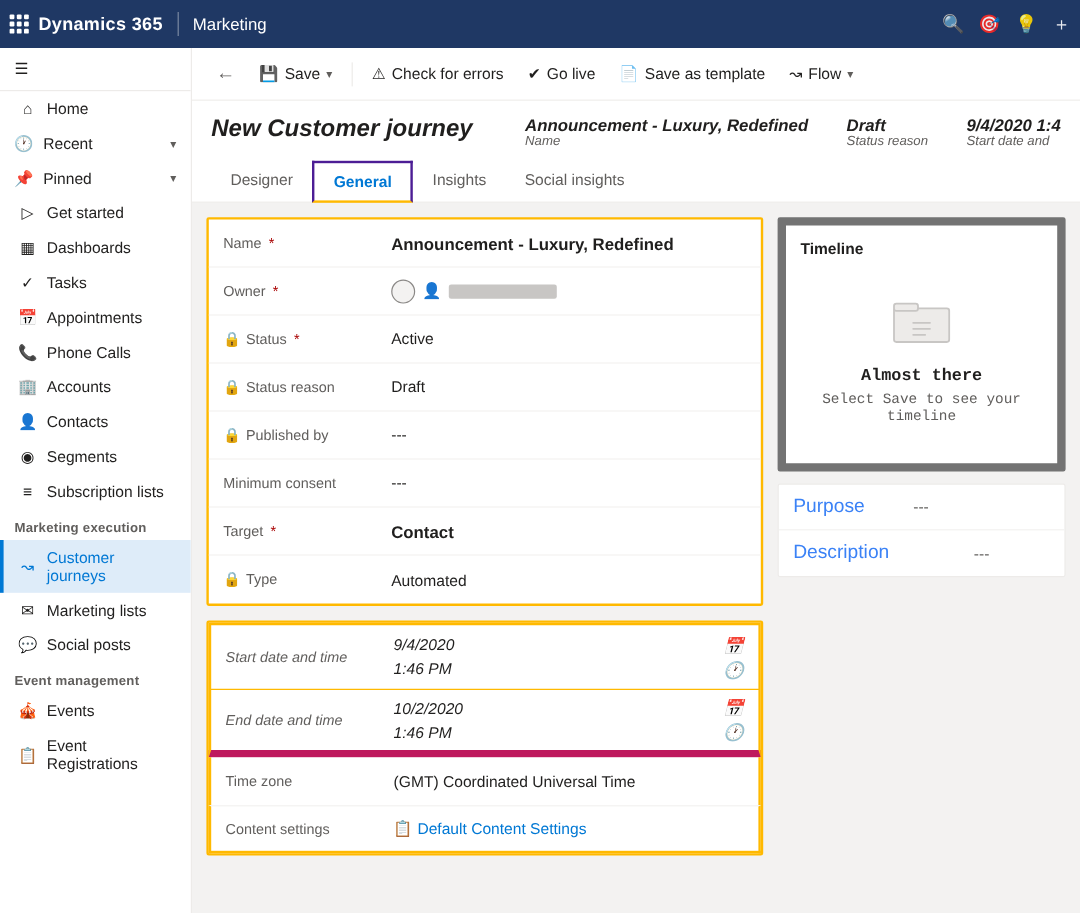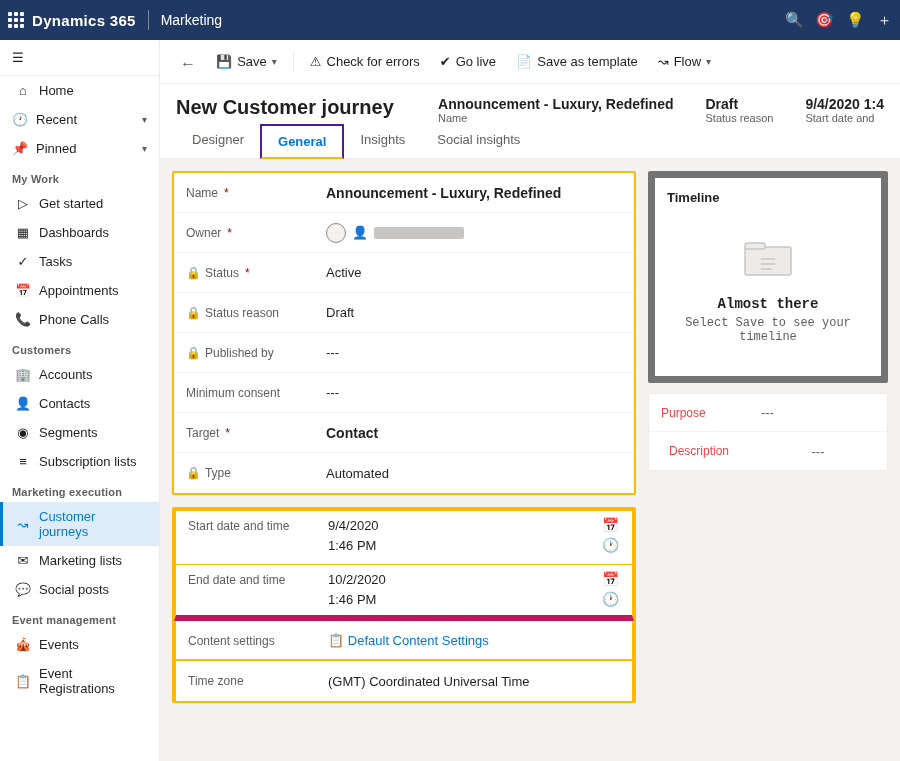--- a/index.html
+++ b/index.html
@@ -114,20 +114,22 @@
     
     .record-header {
       background: white;
       padding: 12px 16px 0 16px;
       border-bottom: 1px solid #edebe9;
     }
     .record-title-row {
       display: flex;
       align-items: flex-start;
       gap: 24px;
+      margin-bottom: 10px;
+      font-style: italic;
     }
     .record-title {
       font-size: 20px;
       font-weight: 600;
       color: #201f1e;
       flex-shrink: 0;
     }
     .record-meta {
       display: flex;
       gap: 32px;
@@ -209,22 +211,24 @@
       gap: 6px;
       padding: 8px 12px;
     }
     .owner-circle { width: 20px; height: 20px; border-radius: 50%; border: 1px solid #8a8886; background: #f3f2f1; flex-shrink: 0; }
     .owner-person { font-size: 13px; }
     .owner-name { background: #c8c6c4; height: 12px; width: 90px; border-radius: 2px; }
 
     
     .date-field-row {
       display: flex;
+      align-items: center;
       border-bottom: 1px solid #f3f2f1;
       min-height: 56px;
+      font-style: italic;
     }
     .date-field-row:last-child { border-bottom: none; }
     .date-label {
       width: 140px;
       padding: 8px 12px;
       font-size: 12px;
       color: #605e5c;
       flex-shrink: 0;
     }
     .date-value-group {
@@ -289,22 +293,22 @@
     .extra-row {
       display: flex;
       align-items: center;
       border-bottom: 1px solid #f3f2f1;
       min-height: 38px;
     }
     .extra-row:last-child { border-bottom: none; text-align: center; }
     .extra-label {
       width: 100px;
       padding: 8px 12px;
-      font-size: 12px;
-      color: #ef4444;
+      font-size: 16px;
+      color: #3b82f6;
       flex-shrink: 0;
     }
     .extra-value {
       flex: 1;
       padding: 8px 12px;
       font-size: 13px;
       color: #605e5c;
     }
   </style>
 </head>
@@ -348,21 +352,20 @@
       <span class="sidebar-icon">🕐</span>
       <span>Recent</span>
       <span class="arrow-icon">▾</span>
     </div>
     <div class="sidebar-item-with-arrow">
       <span class="sidebar-icon">📌</span>
       <span>Pinned</span>
       <span class="arrow-icon">▾</span>
     </div>
 
-    <div class="sidebar-section-label">My Work</div>
     <div class="sidebar-item">
       <span class="sidebar-icon">▷</span>
       <span>Get started</span>
     </div>
     <div class="sidebar-item">
       <span class="sidebar-icon">▦</span>
       <span>Dashboards</span>
     </div>
     <div class="sidebar-item">
       <span class="sidebar-icon">✓</span>
@@ -370,21 +373,20 @@
     </div>
     <div class="sidebar-item">
       <span class="sidebar-icon">📅</span>
       <span>Appointments</span>
     </div>
     <div class="sidebar-item">
       <span class="sidebar-icon">📞</span>
       <span>Phone Calls</span>
     </div>
 
-    <div class="sidebar-section-label">Customers</div>
     <div class="sidebar-item">
       <span class="sidebar-icon">🏢</span>
       <span>Accounts</span>
     </div>
     <div class="sidebar-item">
       <span class="sidebar-icon">👤</span>
       <span>Contacts</span>
     </div>
     <div class="sidebar-item">
       <span class="sidebar-icon">◉</span>
@@ -572,30 +574,30 @@
                 <span class="date-text">10/2/2020</span>
                 <span class="cal-icon">📅</span>
               </div>
               <div class="time-row">
                 <span class="date-text">1:46 PM</span>
                 <span class="clock-icon">🕐</span>
               </div>
             </div>
           </div>
 
+          <div class="form-row" style="border: 2px solid #ffb900; border-top: none; border-bottom: none;">
+            <div class="form-label">Time zone</div>
+            <div class="form-value">(GMT) Coordinated Universal Time</div>
+          </div>
+
           <div class="form-row" style="border: 2px solid #ffb900; border-top: 1px solid #f3f2f1;">
             <div class="form-label">Content settings</div>
             <div class="form-value blue">
               <span>📋 </span><span>Default Content Settings</span>
             </div>
-          </div>
-
-          <div class="form-row" style="border: 2px solid #ffb900; border-top: none; border-bottom: none;">
-            <div class="form-label">Time zone</div>
-            <div class="form-value">(GMT) Coordinated Universal Time</div>
           </div>
         </div>
       </div>
 
       <div class="form-right">
 
         <div class="timeline-panel">
           <div class="timeline-header">Timeline</div>
           <div class="timeline-empty">
             <div class="timeline-folder-icon">

